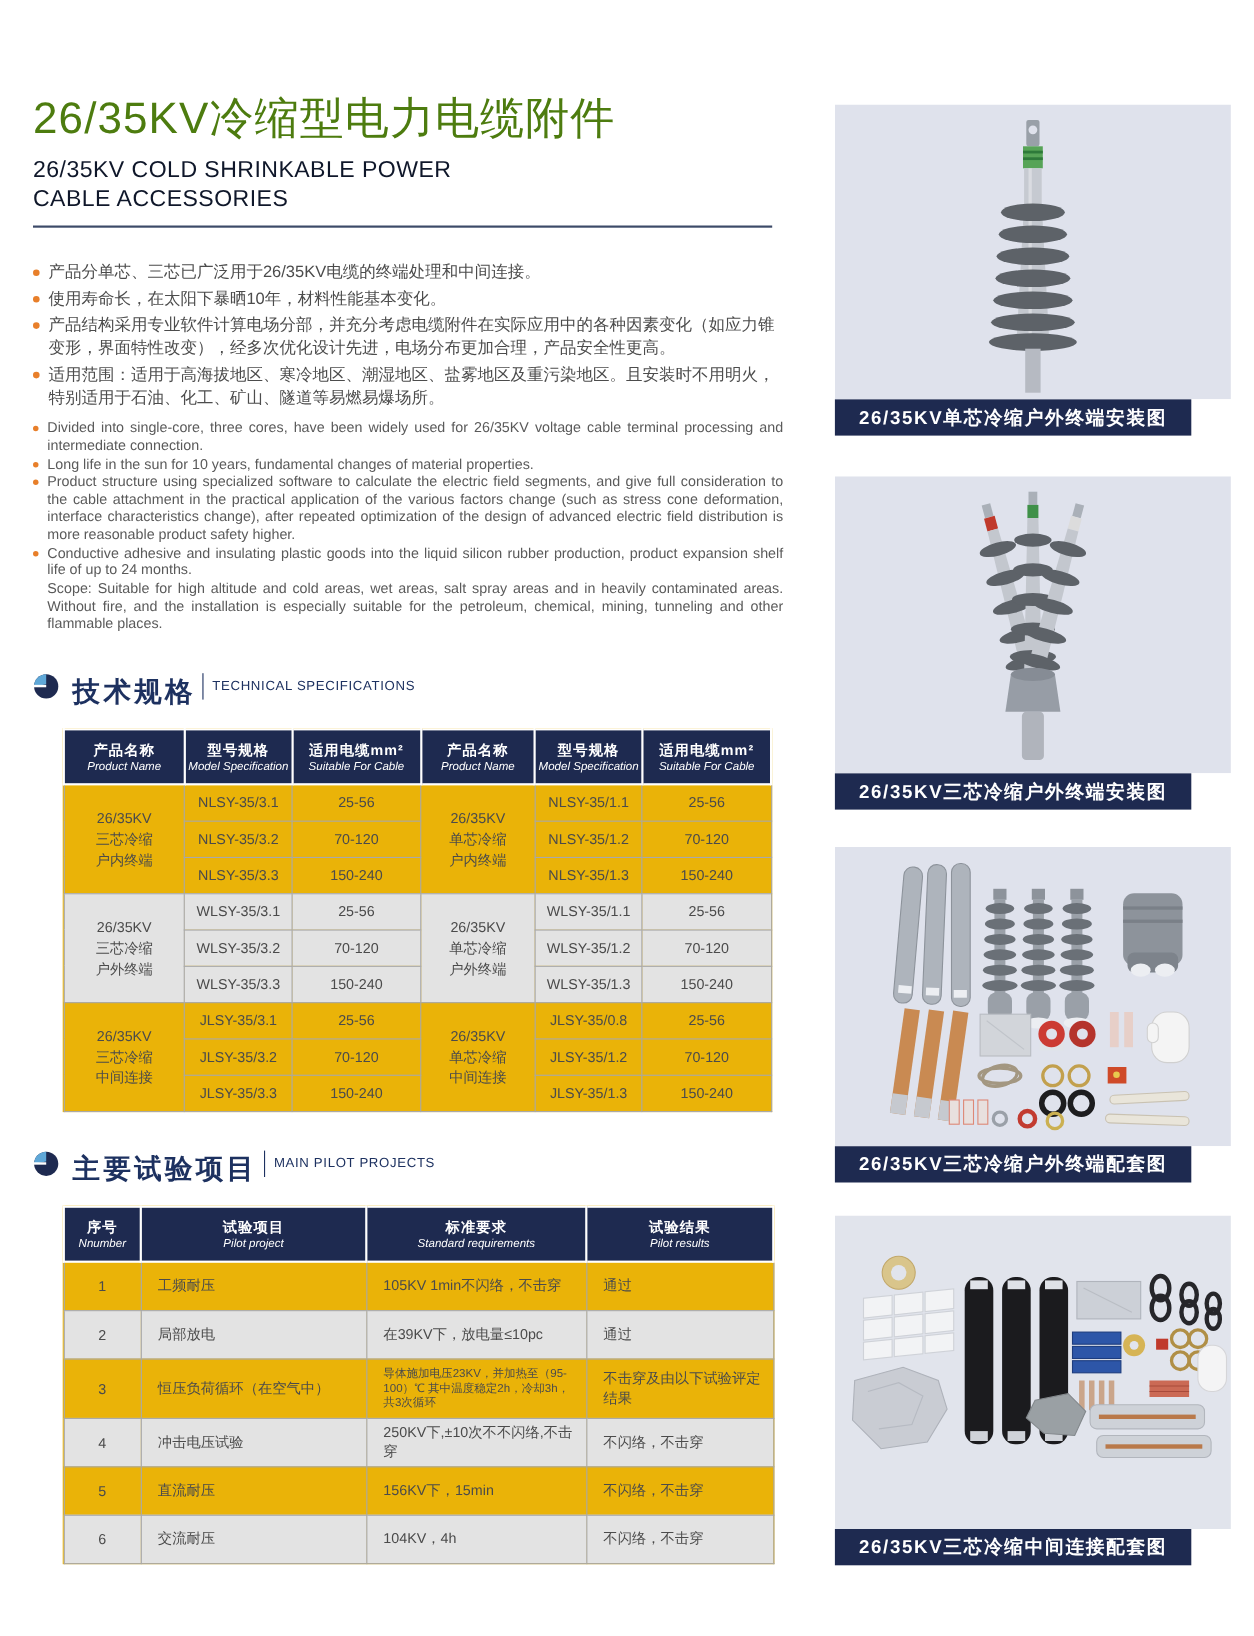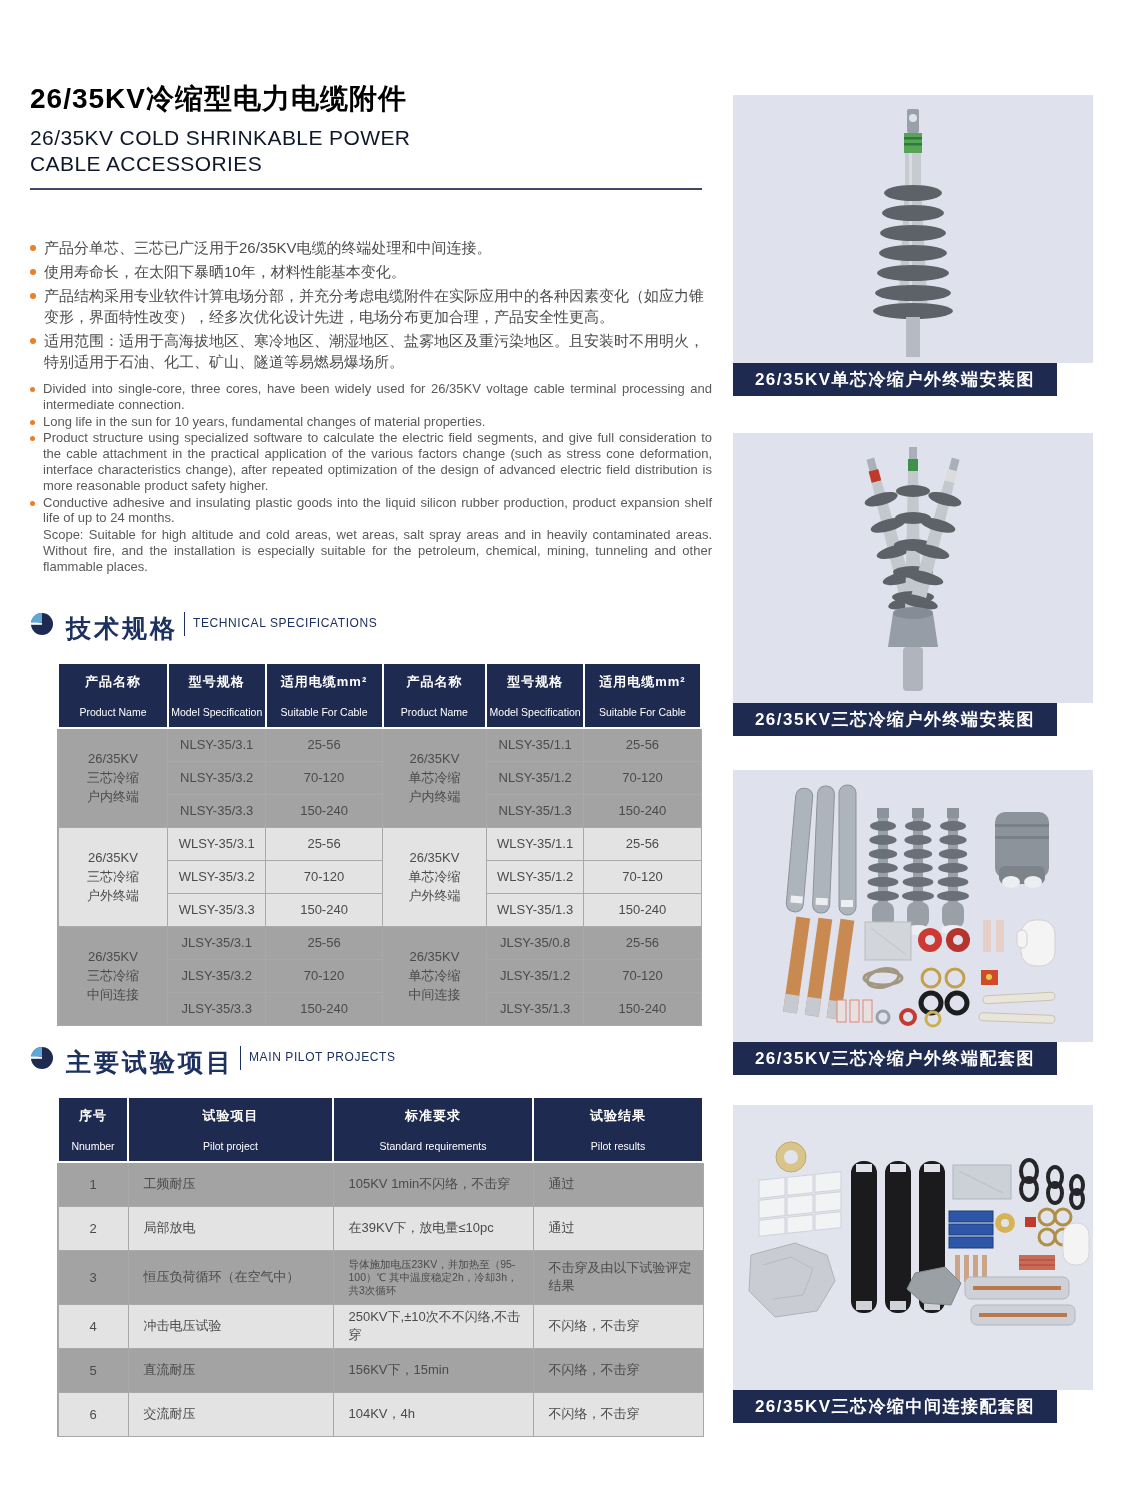--- a/index.html
+++ b/index.html
@@ -1,21 +1,21 @@
 <!DOCTYPE html>
 <html><head>
 <meta charset="utf-8">
 <style>
   * { box-sizing: border-box; margin: 0; padding: 0; }
   body { background: #ffffff; font-family: "Liberation Sans", sans-serif; }
   .page { position: relative; width: 1140px; height: 1487px; background: #ffffff; overflow: hidden; }
 
   
   .masthead { position: absolute; left: 30px; top: 80px; width: 674px; }
-  .title-cn { font-size: 28px; font-weight: bold; color: #000000; letter-spacing: 1px; }
+  .title-cn { font-size: 40px; font-weight: normal; color: #4d7c0f; letter-spacing: 1px; }
   .subtitle { margin-top: 7px; font-size: 21px; color: #0f172a; line-height: 1.24; letter-spacing: 0.4px; }
   .head-rule { margin-top: 11px; height: 2px; background: #3d4a68; width: 672px; }
 
   
   .intro-cn { position: absolute; left: 30px; top: 237px; width: 682px; }
   .intro-cn .item { display: flex; margin-bottom: 3px; }
   .intro-cn .dot { flex: none; width: 6px; height: 6px; border-radius: 50%; background: #e87f2a; margin: 8px 8px 0 0; }
   .intro-cn .txt { font-size: 15px; color: #4c4c4c; line-height: 21px; }
 
   .intro-en { position: absolute; left: 30px; top: 381px; width: 682px; }
@@ -28,35 +28,35 @@
   .sec { position: absolute; left: 30px; width: 680px; }
   .sec-tech { top: 612px; }
   .sec-pilot { top: 1046px; }
   .sec-head { display: flex; align-items: flex-start; height: 34px; }
   .sec-icon { width: 24px; height: 24px; margin-right: 12px; }
   .sec-cn { font-size: 25px; font-weight: bold; color: #1d3160; letter-spacing: 3px; }
   .sec-sep { width: 1px; height: 24px; background: #1d3160; margin: 0 8px 0 6px; }
   .sec-en { font-size: 12px; color: #1d3160; letter-spacing: 0.6px; padding-top: 4px; }
 
   
-  table { border-collapse: collapse; table-layout: fixed; width: 645px; margin: 16px 0 0 27px; background: #a3a3a3; }
+  table { border-collapse: collapse; table-layout: fixed; width: 645px; margin: 16px 0 0 27px; background: #eab308; }
   th { background: #1e2a50; color: #ffffff; border: 2px solid #ffffff; padding: 9px 2px; vertical-align: middle; }
   .h-cn { font-size: 13px; font-weight: bold; letter-spacing: 1px; }
-  .h-en { font-size: 10.5px; font-weight: normal; margin-top: 15px; letter-spacing: 0; }
+  .h-en { font-size: 10.5px; font-weight: normal; margin-top: 0; letter-spacing: 0; font-style: italic; }
   td { border: 1px solid #a9a9a9; text-align: center; font-size: 13px; color: #4b4b4b; height: 33px; padding: 2px 3px; vertical-align: middle; }
   tr.gray td { background: #e3e3e3; }
   .prod div { line-height: 19px; }
 
   .pilot-table td { height: 44px; }
   .pilot-table tr.tall td { height: 54px; }
   .pilot-table .cl { text-align: left; padding-left: 15px; }
   .pilot-table .small { font-size: 10.5px; line-height: 13px; padding-right: 6px; }
 
   
-  .fig { position: absolute; left: 733px; width: 324px; }
+  .fig { position: absolute; left: 759px; width: 324px; }
   .fig-1 { top: 95px; }
   .fig-2 { top: 433px; }
   .fig-3 { top: 770px; border-radius: 32px; }
   .fig-4 { top: 1105px; }
   .fig .cap { height: 33px; background: #1e2a50; color: #ffffff; font-size: 17px; font-weight: bold;
               display: flex; align-items: center; justify-content: center; letter-spacing: 1.5px; }
   .fig svg { display: block; }
 </style>
 </head>
 <body>

